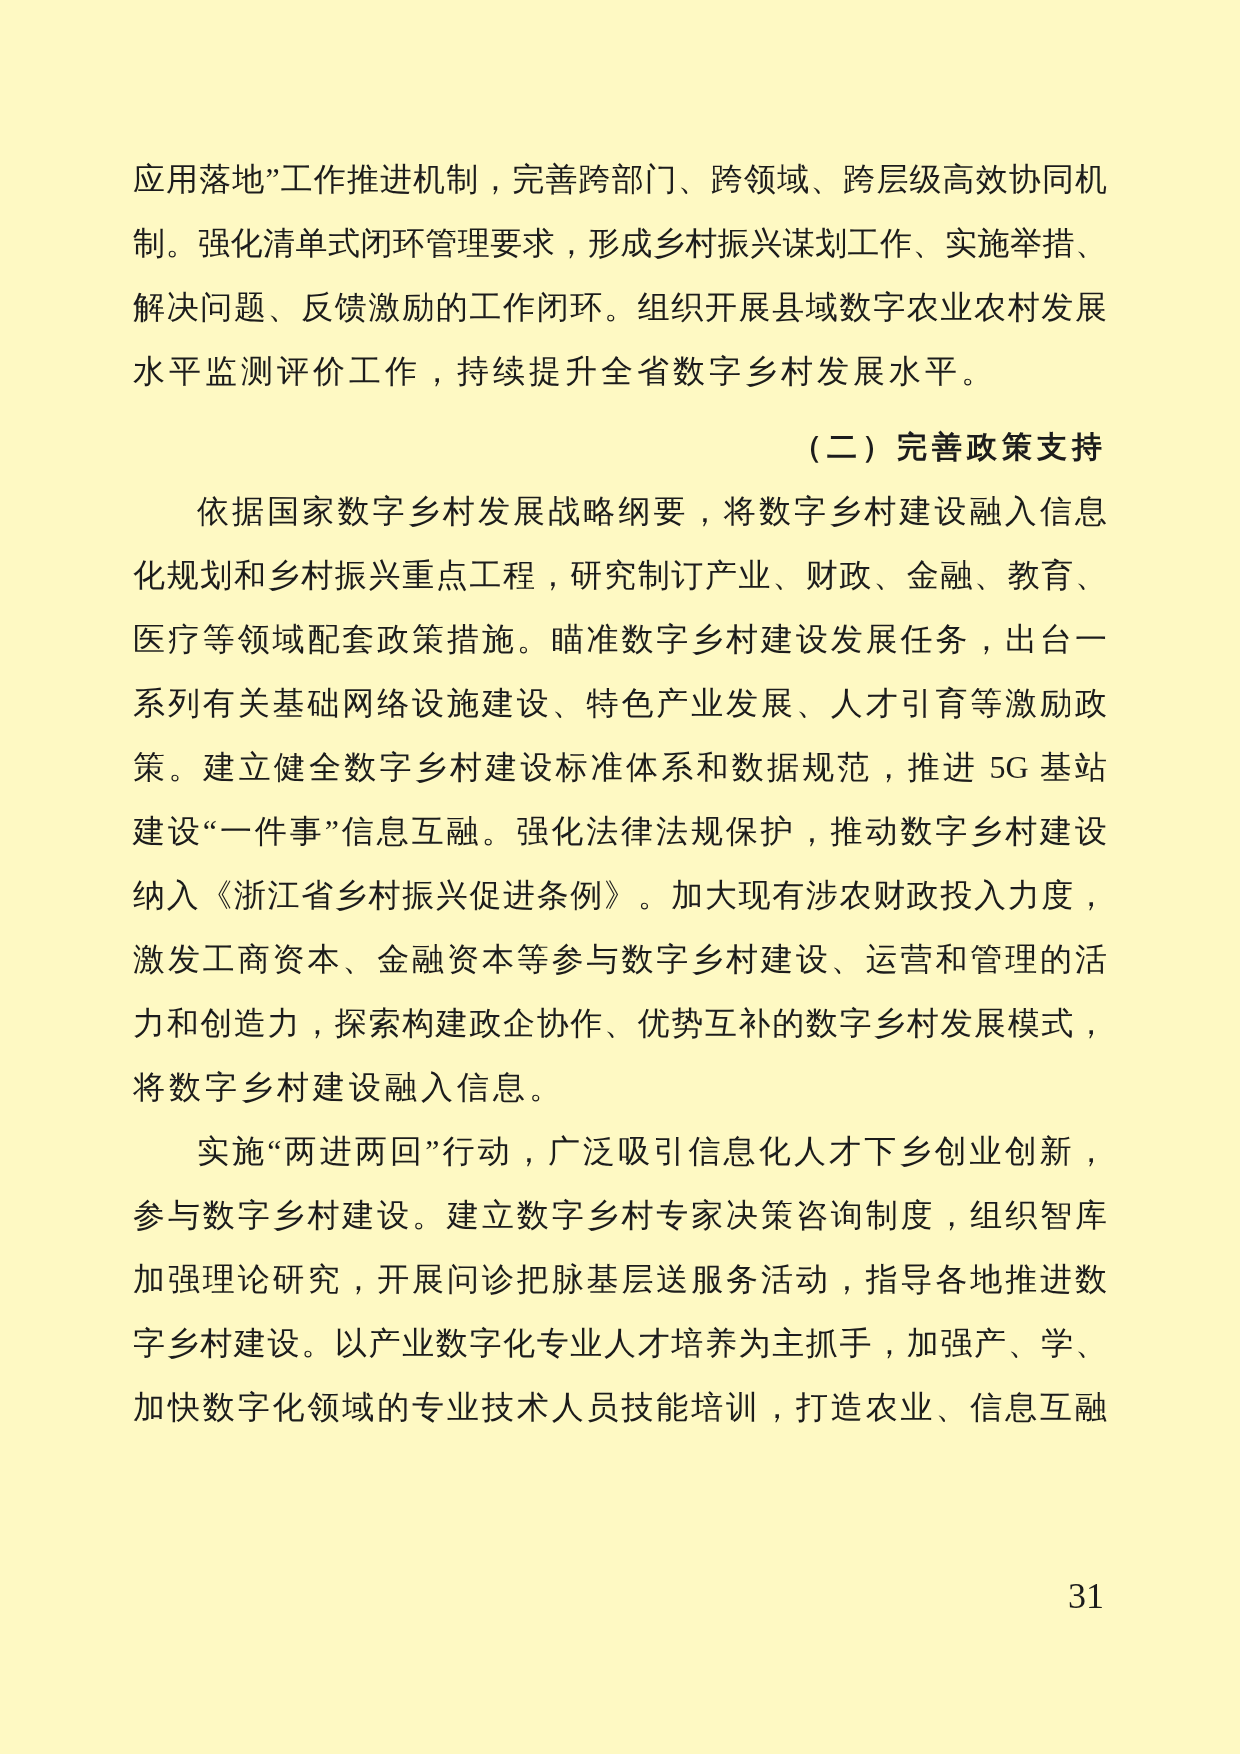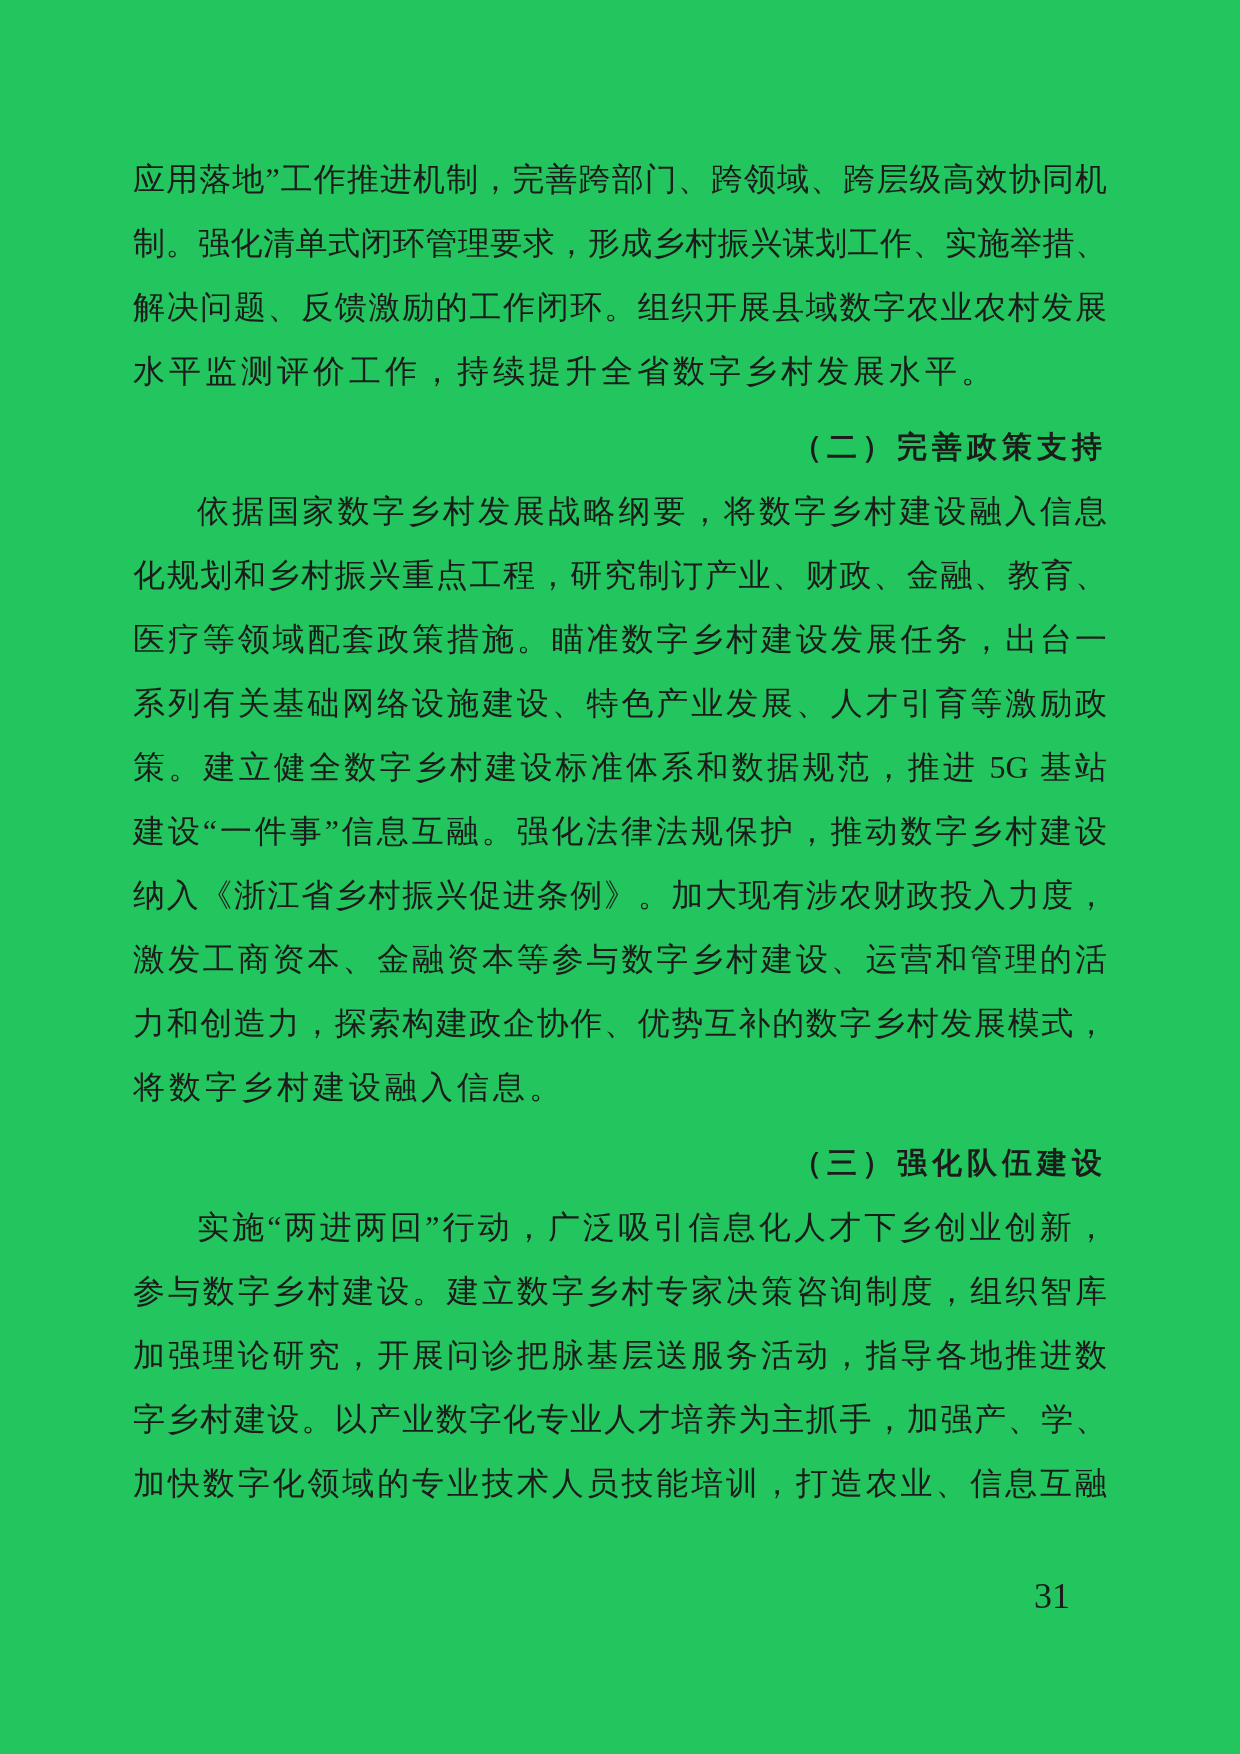--- a/index.html
+++ b/index.html
@@ -13,21 +13,21 @@
     position: relative;
     overflow: hidden;
     font-family: "Liberation Serif", "DejaVu Serif", serif;
     color: #1c1c1c;
   }
   .page {
     position: absolute;
     left: 0; top: 0;
     width: 1240px;
     height: 1754px;
-    background: #22c55e;
+    background: #fef9c3;
   }
   .content {
     position: absolute;
     left: 133px;
     top: 147px;
     width: 974px;
   }
   .line {
     font-size: 32px;
     line-height: 64px;
@@ -59,21 +59,21 @@
     letter-spacing: 5px;
     margin-top: 12px;
     white-space: nowrap;
     text-align: right;
   }
   .page-number {
     position: absolute;
     left: 1034px;
     top: 1576px;
     width: 70px;
-    text-align: left;
+    text-align: right;
     font-size: 36px;
     line-height: 40px;
     color: #1c1c1c;
   }
 </style>
 </head>
 <body>
 
 <div class="page">
   <div class="content">
@@ -93,21 +93,20 @@
       <div class="line j">医疗等领域配套政策措施。瞄准数字乡村建设发展任务，出台一</div>
       <div class="line j">系列有关基础网络设施建设、特色产业发展、人才引育等激励政</div>
       <div class="line j">策。建立健全数字乡村建设标准体系和数据规范，推进 5G 基站</div>
       <div class="line j">建设“一件事”信息互融。强化法律法规保护，推动数字乡村建设</div>
       <div class="line j">纳入《浙江省乡村振兴促进条例》。加大现有涉农财政投入力度，</div>
       <div class="line j">激发工商资本、金融资本等参与数字乡村建设、运营和管理的活</div>
       <div class="line j">力和创造力，探索构建政企协作、优势互补的数字乡村发展模式，</div>
       <div class="line plain">将数字乡村建设融入信息。</div>
     </div>
 
-    <div class="heading">（三）强化队伍建设</div>
 
     <div class="para">
       <div class="line j indent">实施“两进两回”行动，广泛吸引信息化人才下乡创业创新，</div>
       <div class="line j">参与数字乡村建设。建立数字乡村专家决策咨询制度，组织智库</div>
       <div class="line j">加强理论研究，开展问诊把脉基层送服务活动，指导各地推进数</div>
       <div class="line j">字乡村建设。以产业数字化专业人才培养为主抓手，加强产、学、</div>
       <div class="line j">加快数字化领域的专业技术人员技能培训，打造农业、信息互融</div>
     </div>
 
   </div>

